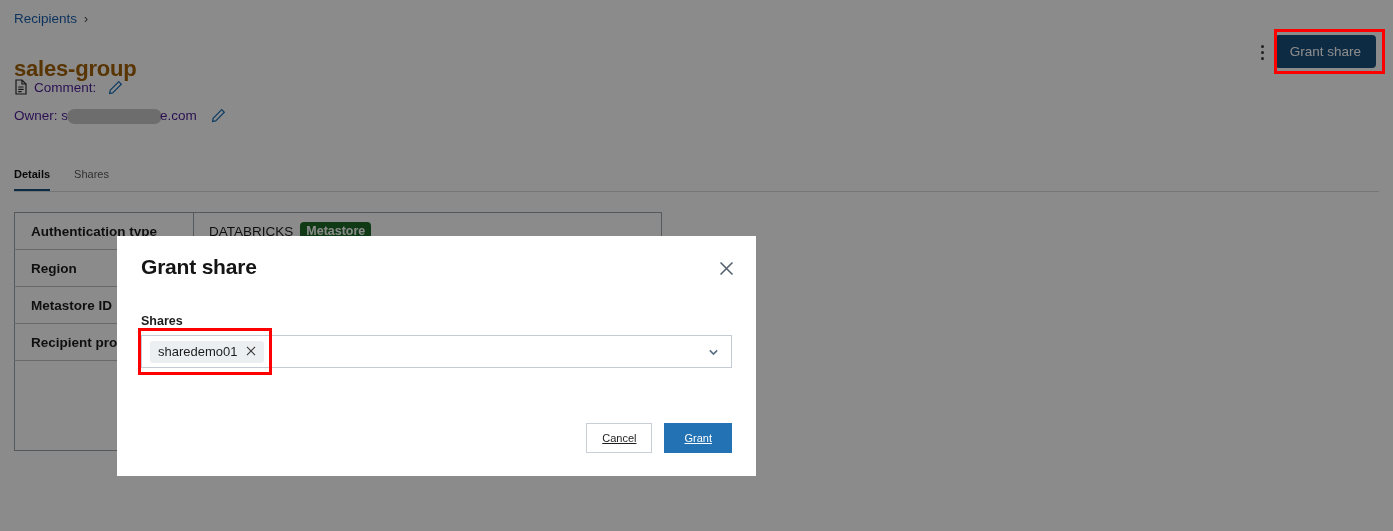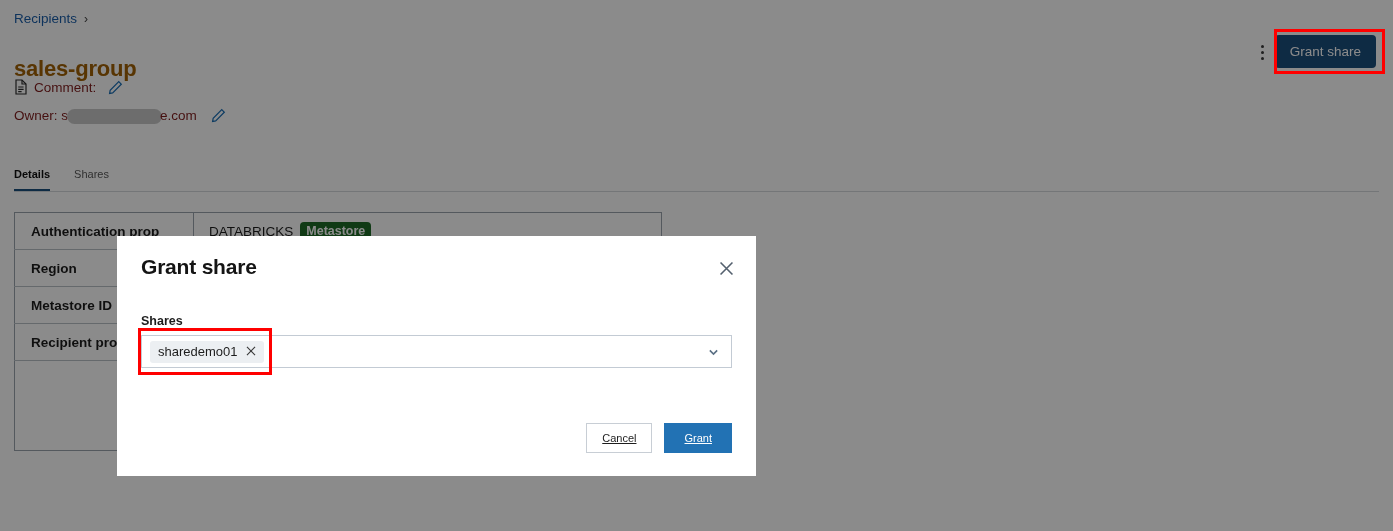--- a/index.html
+++ b/index.html
@@ -25,21 +25,21 @@
   .breadcrumb .crumb-link { color: #1b5faa; text-decoration: none; }
   .breadcrumb .crumb-sep { color: #444; font-size: 12px; }
 
   .page-title {
     position: absolute; left: 14px; top: 56px;
     font-size: 22px; font-weight: bold; color: #a16207; letter-spacing: -0.2px;
   }
 
   .meta-row {
     position: absolute; left: 14px;
-    font-size: 13.5px; color: #7f1d1d;
+    font-size: 13.5px; color: #4c1d95;
     display: flex; align-items: center; gap: 6px;
   }
   #meta-comment { top: 79px; }
   #meta-owner   { top: 108px; }
   #meta-created { top: 136px; }
 
   .ico { display: inline-flex; align-items: center; justify-content: center; }
   .ico svg { display: block; }
 
   .redact {
@@ -224,21 +224,21 @@
 
   <div class="tabs">
     <div class="tab active">Details</div>
     <div class="tab">Shares</div>
   </div>
   <div class="tab-divider"></div>
 
   <table class="details-table">
     <tbody>
       <tr>
-        <td class="k">Authentication prop</td>
+        <td class="k">Authentication type</td>
         <td class="v">
           <span>DATABRICKS</span><span class="badge">Metastore</span>
         </td>
       </tr>
       <tr>
         <td class="k">Region</td>
         <td class="v"></td>
       </tr>
       <tr>
         <td class="k">Metastore ID</td>

